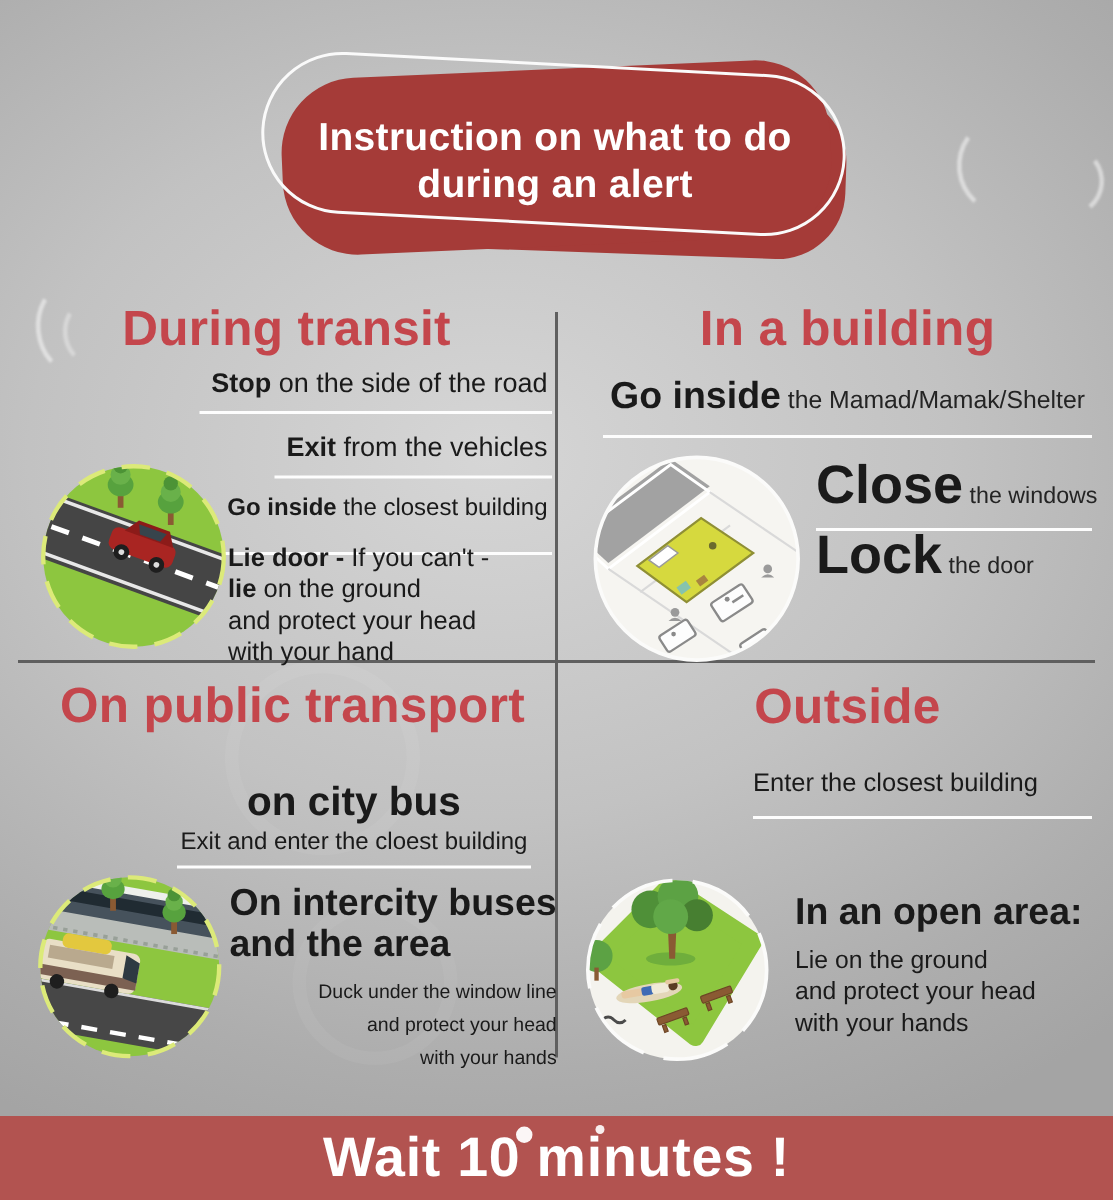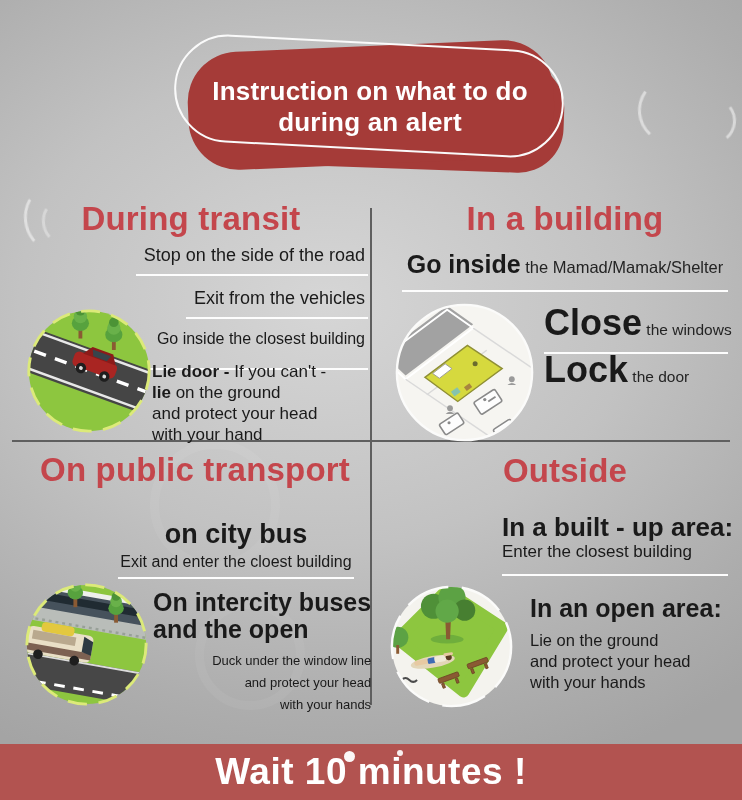--- a/index.html
+++ b/index.html
@@ -60,21 +60,21 @@
   .qh-transit  { left:26px;  top:200px; width:330px; }
   .qh-building { left:400px; top:200px; width:330px; }
   .qh-public   { left:15px;  top:451px; width:360px; }
   .qh-outside  { left:400px; top:452px; width:330px; }
 
   
   .t-step {
     position:absolute; right:374px; white-space:nowrap; color:#1a1a1a;
     border-bottom:2.5px solid #fdfdfd; padding:0 3px 8px 8px; font-size:18px;
   }
-  .t-step b { font-weight:400; }
+  .t-step b { font-weight:700; }
   .t-step1 { top:245px; }
   .t-step2 { top:288px; }
   .t-step3 { top:330px; font-size:16px; padding-bottom:20px; }
   .t-lie {
     position:absolute; left:152px; top:361px; font-size:17px; line-height:21px;
     color:#1a1a1a;
   }
   .t-lie b { font-weight:700; }
 
   
@@ -265,21 +265,21 @@
 
   <div class="q-heading qh-public">On public transport</div>
 
   <div class="p-citybus">
     <div class="title">on city bus</div>
     <div class="desc">Exit and enter the cloest building</div>
   </div>
 
   <div class="p-intercity">
     <div class="title">On intercity buses</div>
-    <div class="title">and the open</div>
+    <div class="title">and the area</div>
     <div class="desc">
       <div>Duck under the window line</div>
       <div>and protect your head</div>
       <div>with your hands</div>
     </div>
   </div>
 
   <svg class="illus il-public" viewBox="0 0 131 131">
     <defs>
         <clipPath id="clipBus">
@@ -323,21 +323,20 @@
         <ellipse cx="0" cy="3" rx="6" ry="6" fill="#69b14a"></ellipse>
         <ellipse cx="0" cy="-2" rx="4.5" ry="4.5" fill="#4c9336"></ellipse>
       </g>
     </g>
     <circle cx="65.5" cy="65.5" r="61.5" fill="none" stroke="#dcea79" stroke-width="3" stroke-dasharray="20 12"></circle>
   </svg>
 
   <div class="q-heading qh-outside">Outside</div>
 
   <div class="o-builtup">
-    <div class="title">In a built - up area:</div>
     <div class="desc">Enter the closest building</div>
   </div>
 
   <div class="o-open">
     <div class="title">In an open area:</div>
     <div class="desc">
       <div>Lie on the ground</div>
       <div>and protect your head</div>
       <div>with your hands</div>
     </div>

